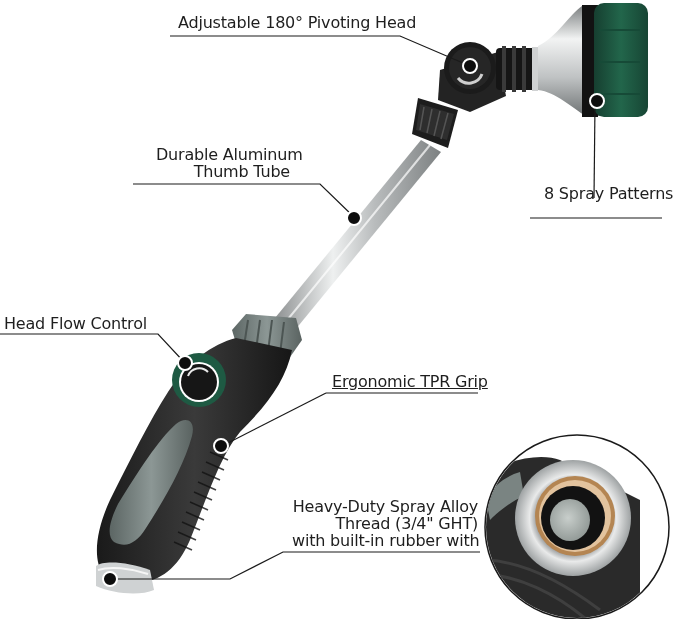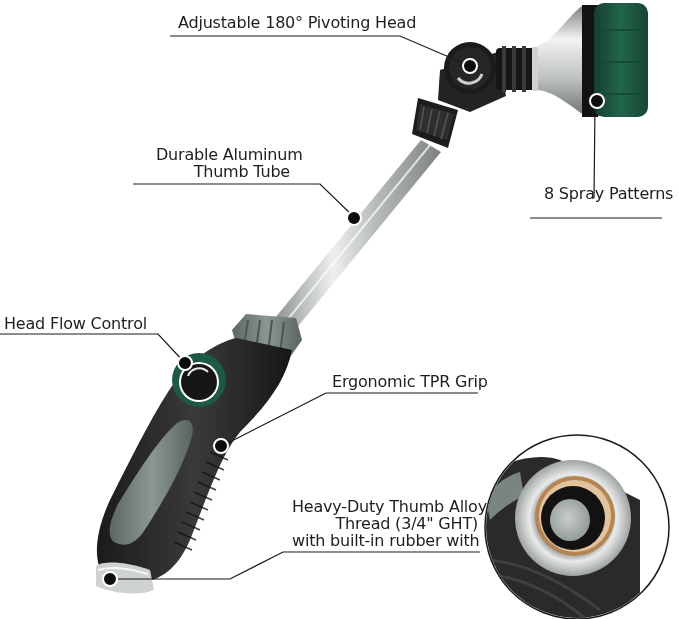--- a/index.html
+++ b/index.html
@@ -205,23 +205,23 @@
   </div>
 
   <div class="label" style="left:536px; top:185px;margin-left:8px;">
     <span class="label-line">8 Spray Patterns</span>
   </div>
 
   <div class="label" style="left:4px; top:315px;">
     <span class="label-line">Head Flow Control</span>
   </div>
 
-  <div class="label" style="left:332px; top:373px;">
+  <div class="label" style="left:332px; top:373px;text-decoration:underline;">
     <span class="label-line">Ergonomic TPR Grip</span>
   </div>
 
   <div class="label center" style="left:292px; top:498px; width:186px;">
-    <span class="label-line">Heavy-Duty Thumb Alloy</span>
+    <span class="label-line">Heavy-Duty Spray Alloy</span>
     <span class="label-line">Thread (3/4" GHT)</span>
     <span class="label-line">with built-in rubber with</span>
   </div>
 
 </div>
 
 </body></html>

